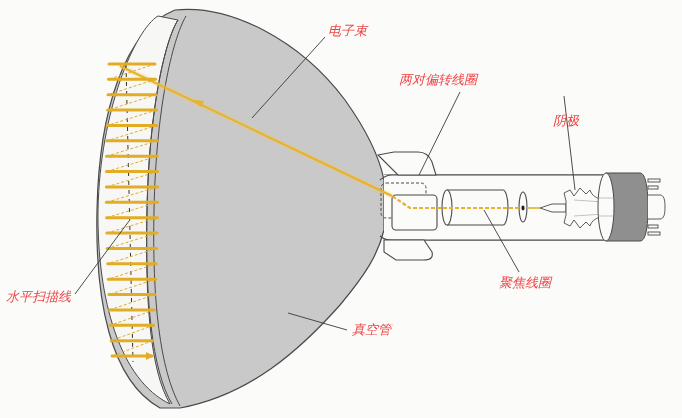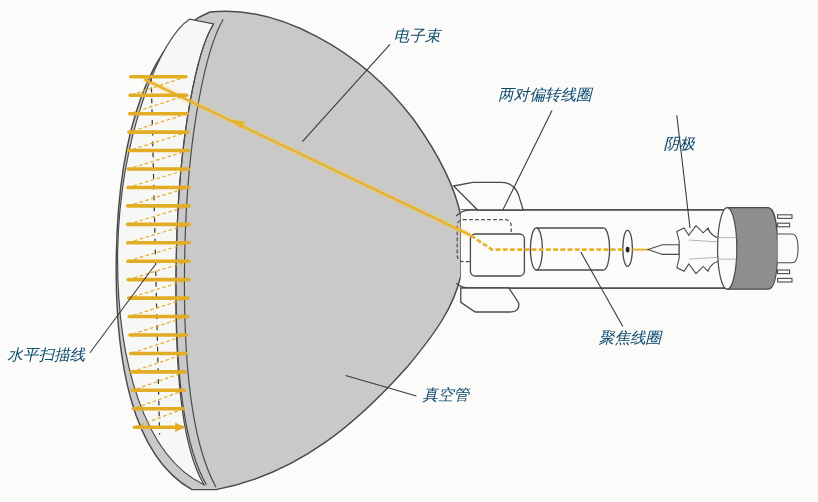--- a/index.html
+++ b/index.html
@@ -4,21 +4,21 @@
   <style>
     html, body { margin: 0; padding: 0; background: #fbfbfa; }
     body { width: 682px; height: 418px; overflow: hidden; position: relative; }
     #stage { position: absolute; left: 0; top: 0; width: 682px; height: 418px; }
     svg { position: absolute; left: 0; top: 0; }
     .label {
       position: absolute;
       font-family: "DejaVu Serif", serif;
       font-style: italic;
       font-size: 13px;
-      color: #0c4a6e;
+      color: #ef4444;
       white-space: nowrap;
       line-height: 1;
     }
   </style>
 </head>
 <body>
 
 <div id="stage">
   <svg width="682" height="418" viewBox="0 0 682 418">
     <defs>
@@ -150,18 +150,18 @@
       <line x1="325" y1="37" x2="252" y2="118"></line>
       <line x1="460" y1="92" x2="419" y2="175"></line>
       <line x1="564" y1="96" x2="575" y2="190"></line>
       <line x1="519" y1="272" x2="484" y2="210"></line>
       <line x1="75" y1="294" x2="129" y2="221"></line>
       <line x1="347" y1="330" x2="288" y2="313"></line>
     </g>
   </svg>
 
   <div class="label" style="left:328px; top:24px;">电子束</div>
-  <div class="label" style="left:415px; top:73px;text-align:center;">两对偏转线圈</div>
+  <div class="label" style="left:399px; top:73px;text-align:center;">两对偏转线圈</div>
   <div class="label" style="left:553px; top:81px;margin-top:33px;">阴极</div>
   <div class="label" style="left:499px; top:276px;text-align:right;">聚焦线圈</div>
   <div class="label" style="left:6px; top:290px;">水平扫描线</div>
   <div class="label" style="left:352px; top:323px;font-style:italic;">真空管</div>
 </div>
 
 </body></html>

